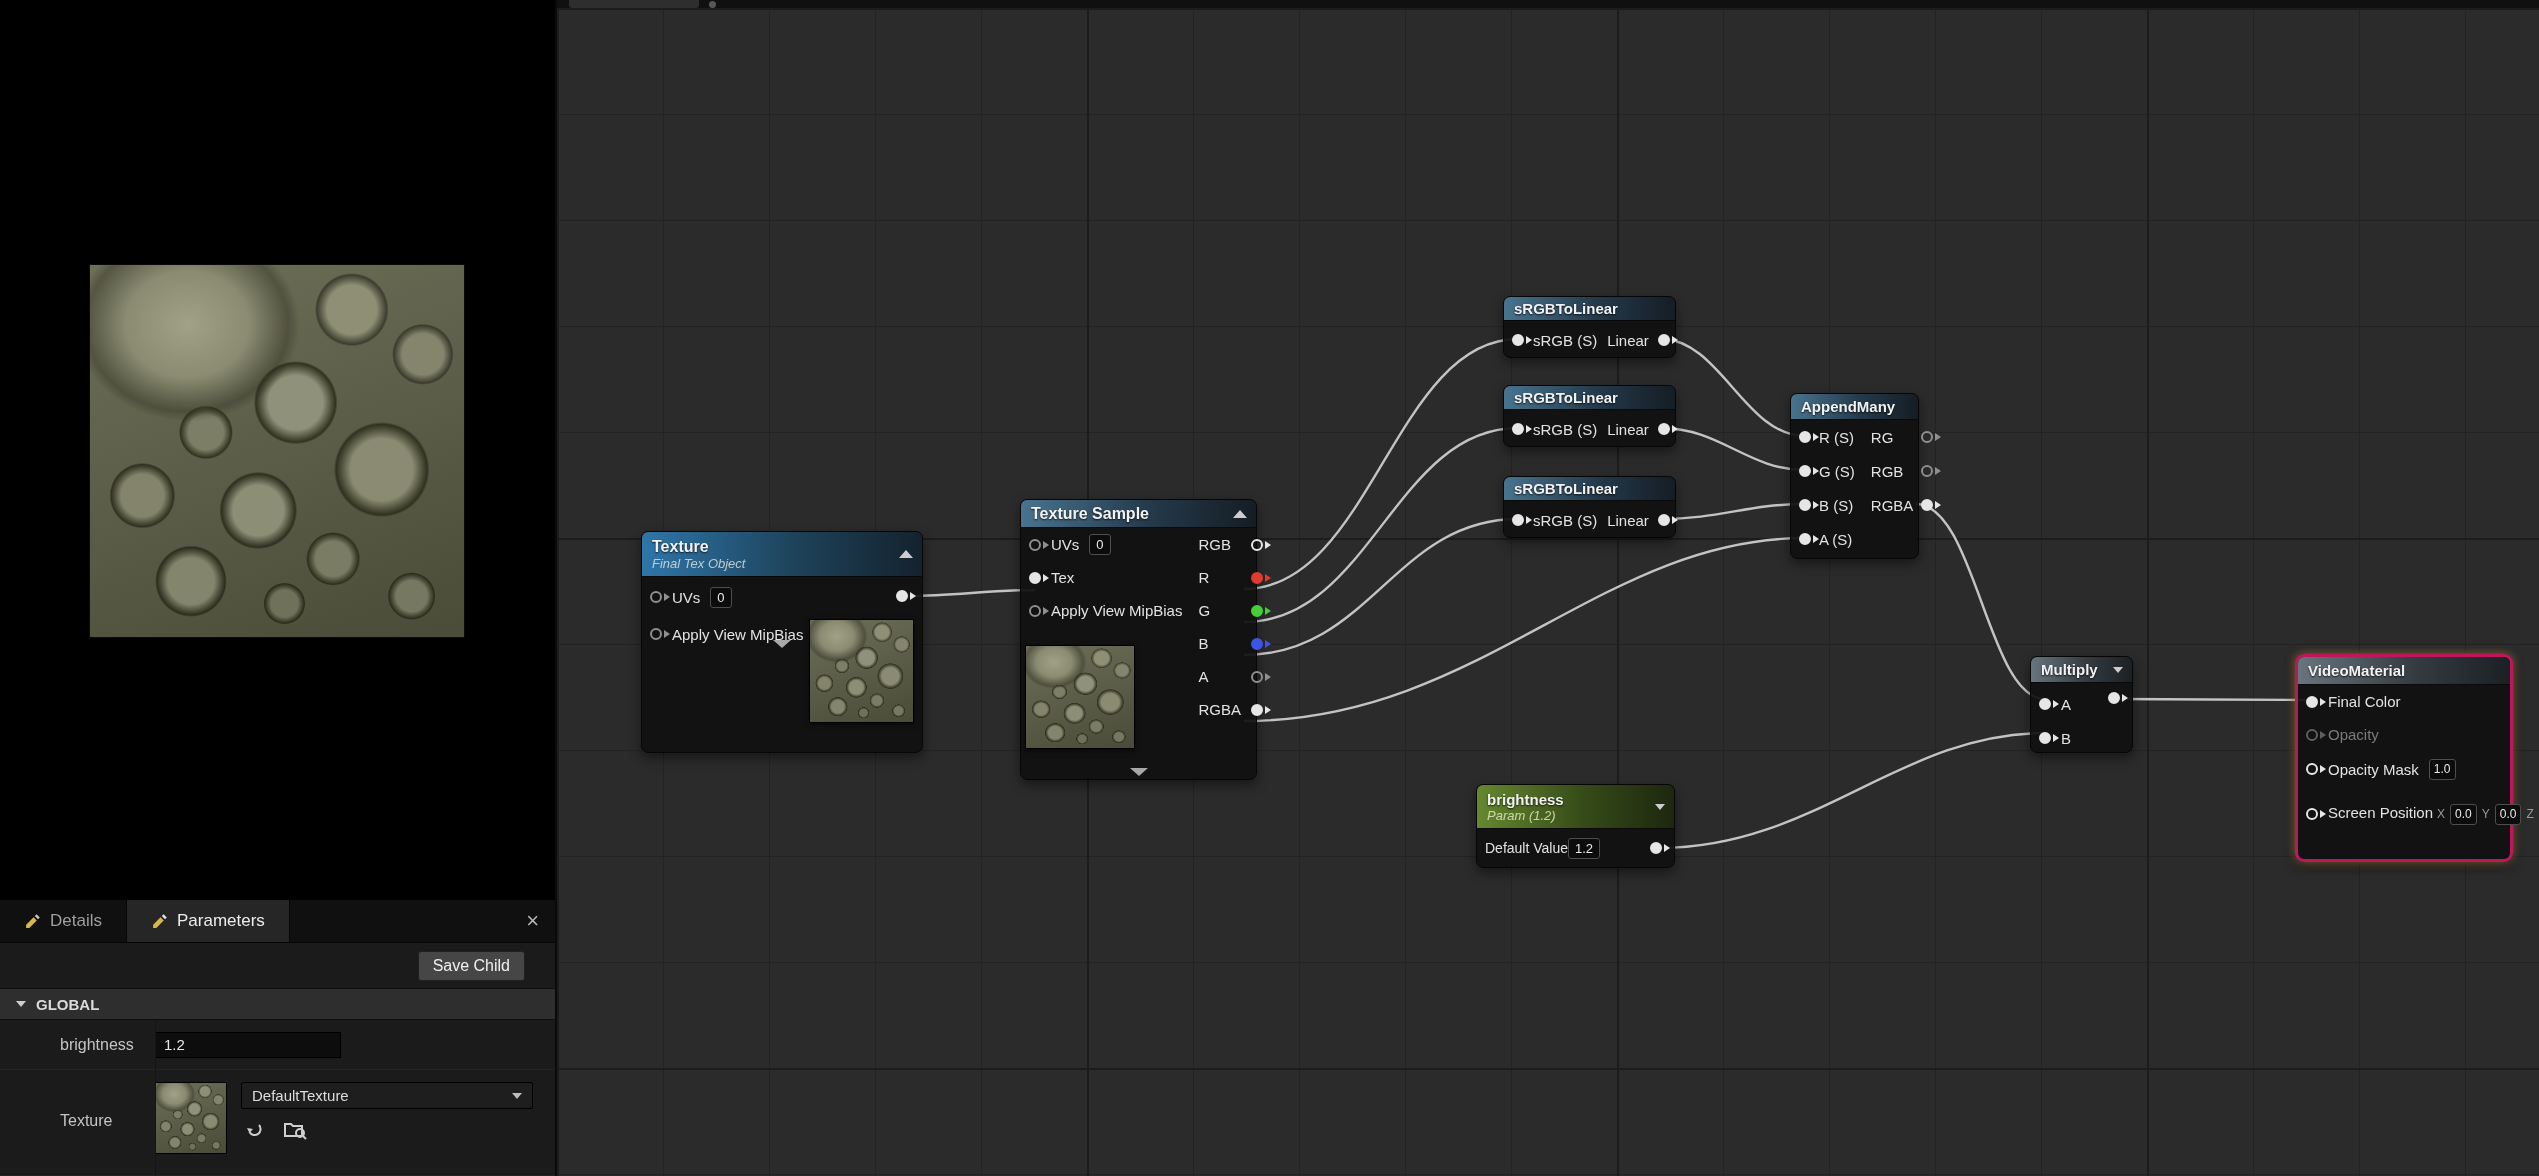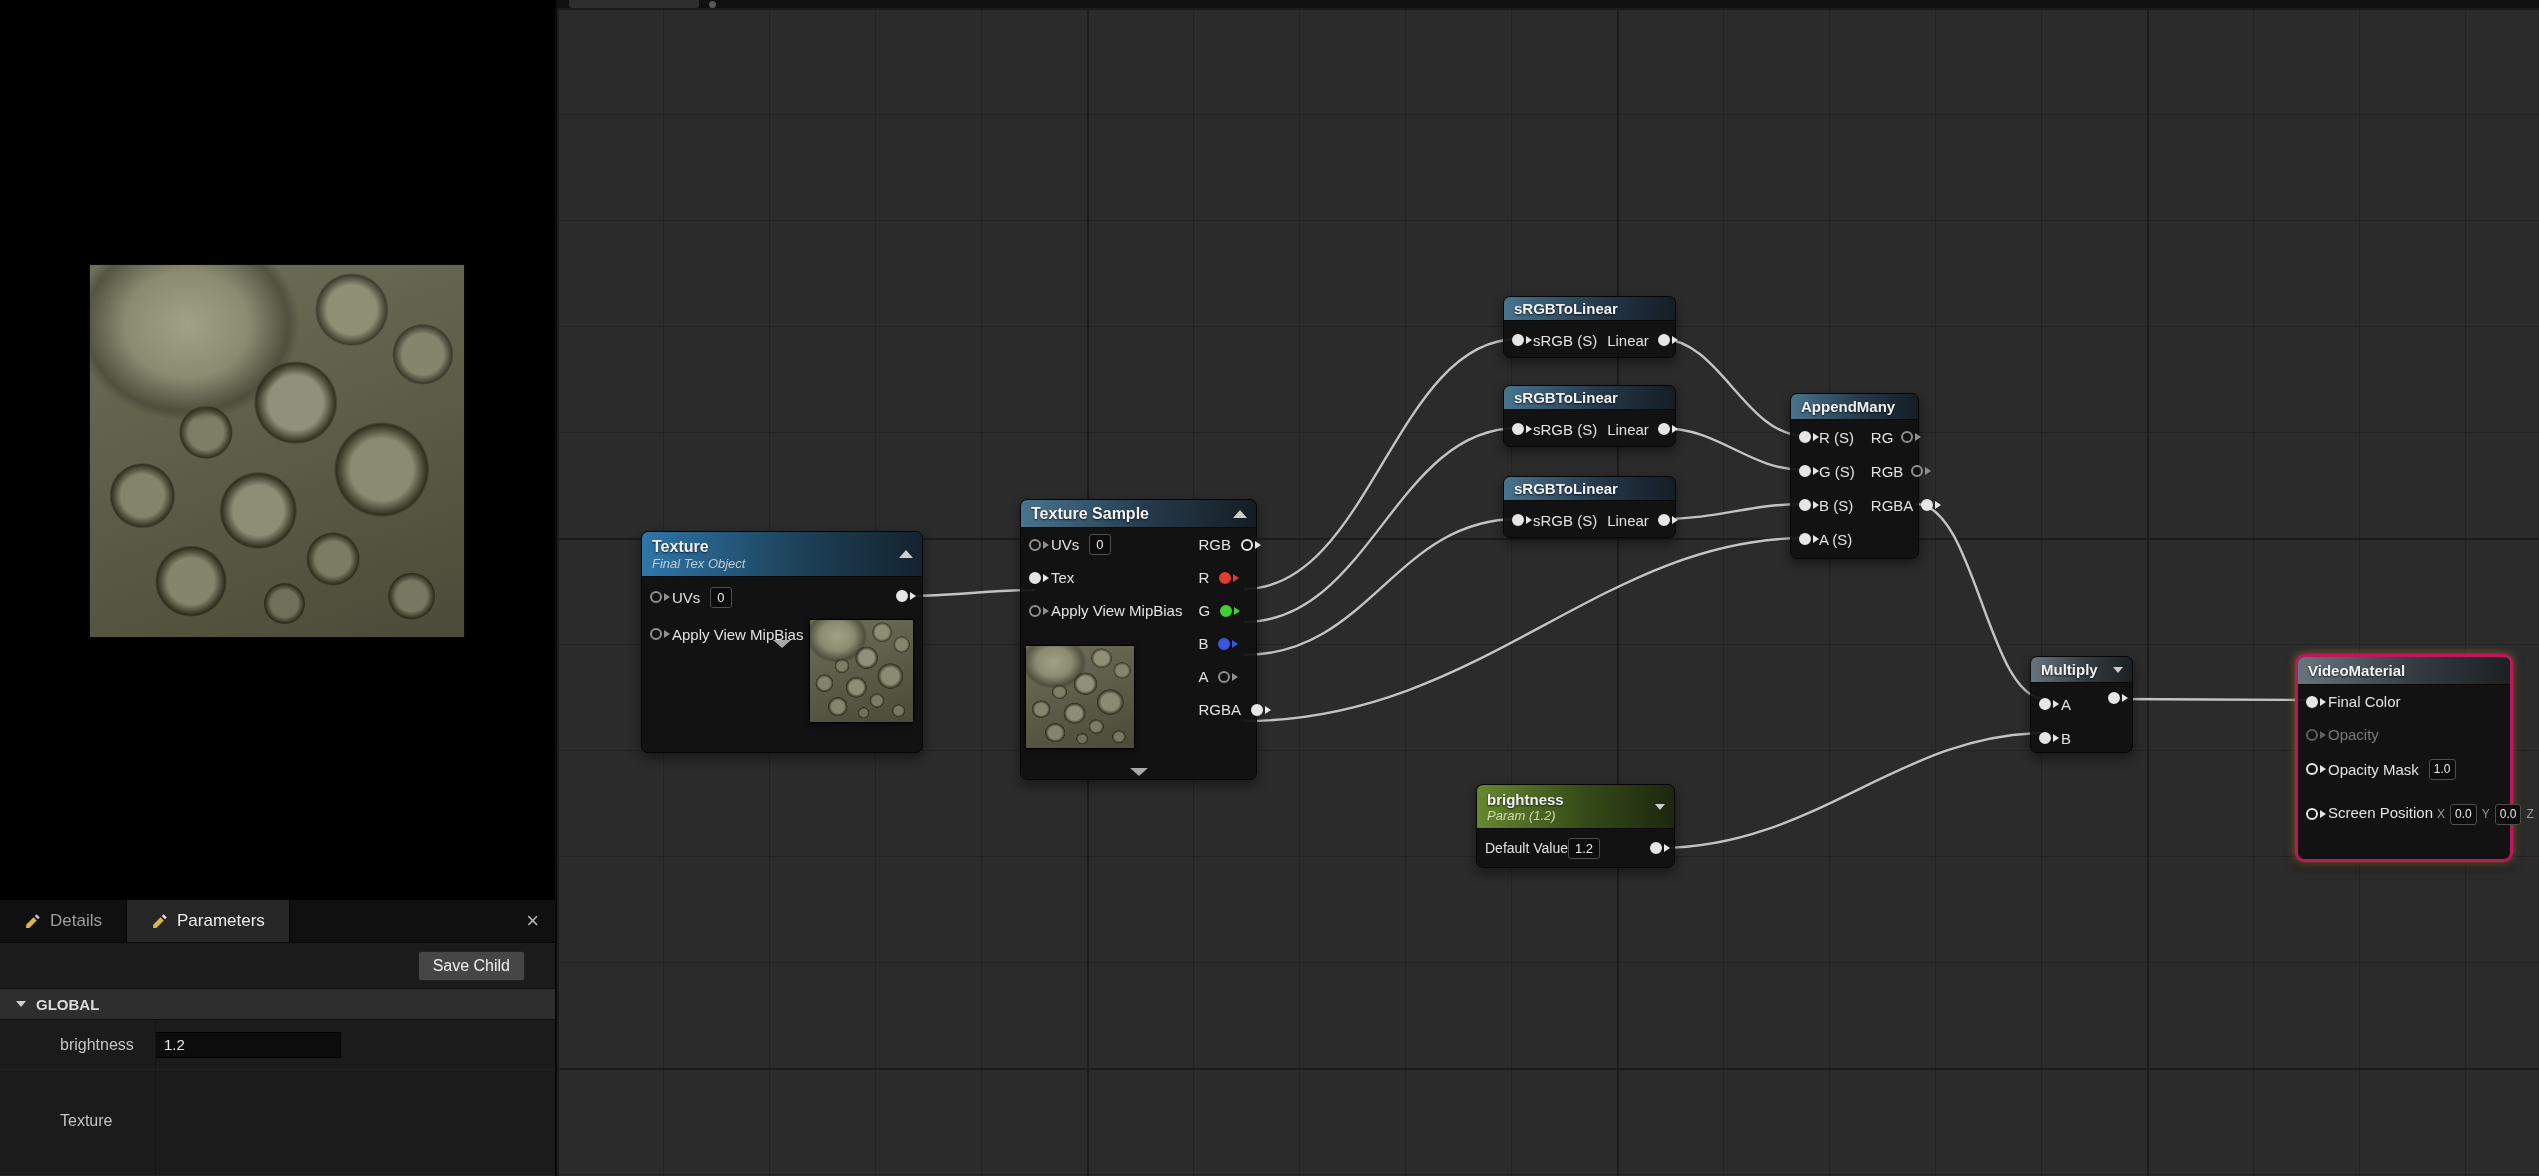--- a/index.html
+++ b/index.html
@@ -33,21 +33,21 @@
   .hdr-gray{background:linear-gradient(90deg,#68757e 0%,#343c42 55%,#1b2023 100%)}
   .hdr-chev{position:absolute;right:9px;top:50%;transform:translateY(-50%)}
 
   .tri-up{width:0;height:0;border-left:7px solid transparent;border-right:7px solid transparent;border-bottom:8px solid #cdcdcd}
   .tri-down{width:0;height:0;border-left:7px solid transparent;border-right:7px solid transparent;border-top:8px solid #cdcdcd}
   .tri-down.small{border-left-width:5px;border-right-width:5px;border-top-width:6px}
 
   .node-body{position:relative}
   .cols{display:flex;justify-content:space-between;align-items:flex-start}
   .prow{display:flex;align-items:center;height:33px;padding:0 8px;gap:10px;font-size:15px;color:#e2e2e2;white-space:nowrap}
-  .prow.right{justify-content:flex-start}
+  .prow.right{justify-content:space-between}
   .plabel{white-space:nowrap}
   .plabel.dim{color:#7a7a7a}
   .vbox{display:inline-block;background:#0c0c0c;border:1px solid #4e4e4e;border-radius:3px;padding:0 6px;font-size:13px;line-height:19px;color:#e9e9e9}
   .vbox.tiny{padding:1px 4px;font-size:12px;line-height:17px}
   .coord-label{font-size:12px;color:#9a9a9a}
 
   .pin{position:relative;display:inline-block;flex:0 0 auto;width:12px;height:12px;border:2px solid currentColor;border-radius:50%;color:#8f8f8f}
   .pin.filled{background-color:currentColor}
   .pin.c-white{color:#e6e6e6}
   .pin.c-red{color:#df3b2e}
@@ -418,16 +418,36 @@
       <span>GLOBAL</span>
     </div>
 
     <div class="param-row" id="row-brightness">
       <div class="param-label">brightness</div>
       <input class="param-input" type="text" value="1.2" style="">
     </div>
 
     <div class="param-row" id="row-texture">
       <div class="param-label">Texture</div>
+      <div class="texture-cell">
+        <div class="param-thumb bubbles"></div>
+        <div class="texture-right">
+          <div class="dropdown">
+            <span>DefaultTexture</span>
+            <span class="tri-down small dd-chev"></span>
+          </div>
+          <div class="asset-icons">
+            <svg width="22" height="22" viewBox="0 0 22 22">
+                <path d="M16 6a6 6 0 1 1-9.6 7.1" fill="none" stroke="#cfcfcf" stroke-width="2"></path>
+                <path d="M4 9l2.5 5L10 10z" fill="#cfcfcf"></path>
+              </svg>
+            <svg width="24" height="22" viewBox="0 0 24 22">
+                <path d="M2 5h6l2 2h9v10H2z" fill="none" stroke="#cfcfcf" stroke-width="2"></path>
+                <circle cx="17" cy="14" r="4" fill="none" stroke="#cfcfcf" stroke-width="2"></circle>
+                <path d="M20 17l3 3" stroke="#cfcfcf" stroke-width="2"></path>
+              </svg>
+          </div>
+        </div>
+      </div>
     </div>
     <div class="col-splitter"></div>
   </div>
 </div>
 
 </body></html>

